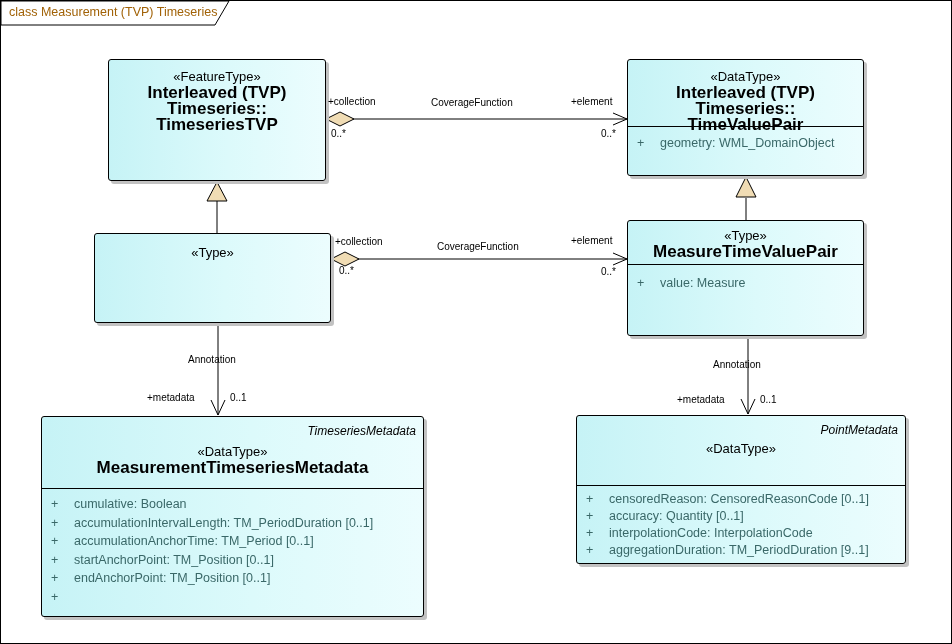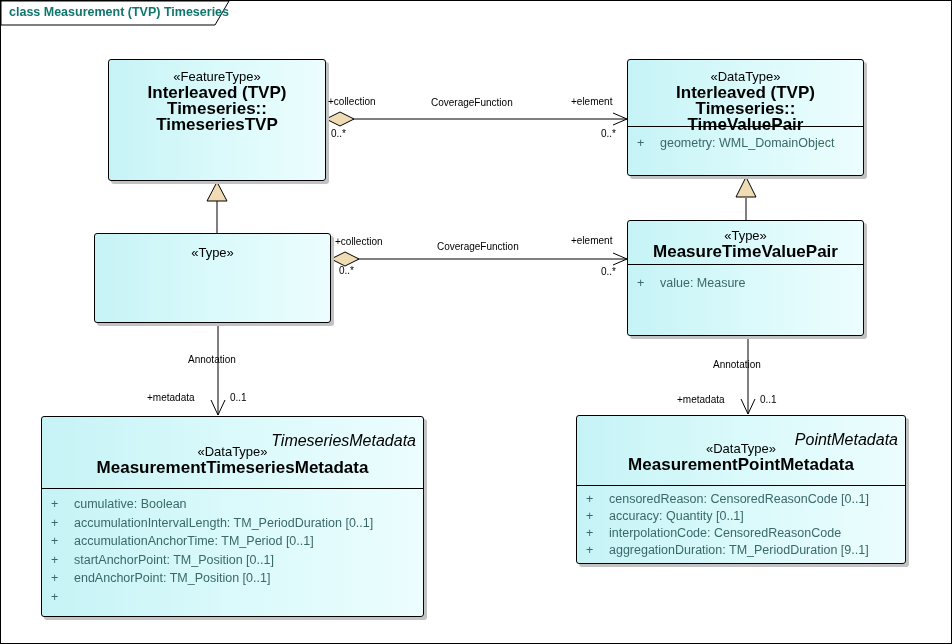--- a/index.html
+++ b/index.html
@@ -3,32 +3,32 @@
 <meta charset="utf-8">
 <style>
   html,body{margin:0;padding:0;background:#ffffff;}
   #canvas{
     position:relative;width:952px;height:644px;background:#ffffff;
     border:1px solid #000;box-sizing:border-box;overflow:hidden;
     font-family:"Liberation Sans",sans-serif;
   }
   #overlay{position:absolute;left:0;top:0;width:952px;height:644px;}
   .frame-title{
-    position:absolute;left:8px;top:4px;font-size:12.5px;font-weight:bold;color:#0f766e;white-space:nowrap;
+    position:absolute;left:8px;top:4px;font-size:12.5px;font-weight:normal;color:#a16207;white-space:nowrap;
   }
   .uml-box{
     position:absolute;box-sizing:border-box;
     background:linear-gradient(90deg,#c6f3f6 0%,#dcfafb 55%,#ecfdfe 100%);
     border:1px solid #000;border-radius:3px;
     box-shadow:3px 3px 0 #c2c2c2;
   }
   .uml-head{position:relative;text-align:center;}
   .stereo{font-size:13px;color:#000;line-height:16px;}
   .cls-name{font-size:17px;font-weight:bold;color:#000;line-height:16px;}
-  .corner-label{position:absolute;top:15px;right:7px;font-size:16px;font-style:italic;color:#000;}
+  .corner-label{position:absolute;top:7px;right:7px;font-size:12px;font-style:italic;color:#000;}
   .compartment{border-top:1px solid #000;}
   .attr-row{display:flex;font-size:12.5px;color:#3a6868;line-height:18.5px;padding-left:9px;white-space:nowrap;}
   .attr-vis{width:23px;flex:none;}
   .conn-label{position:absolute;font-size:10px;color:#000;white-space:nowrap;line-height:14px;}
 </style>
 </head>
 <body>
 
 <div id="canvas">
 
@@ -142,34 +142,33 @@
       <div class="attr-row">
         <span class="attr-vis">+</span>
       </div>
     </div>
   </div>
 
   <div class="uml-box" style="left:575px;top:414px;width:330px;height:149px;">
     <div class="corner-label">PointMetadata</div>
     <div class="uml-head" style="height:69px;padding-top:25px;box-sizing:border-box;">
       <div class="stereo">«DataType»</div>
-      <div class="cls-name">MeasurementPointMetadata</div>
     </div>
     <div class="compartment" style="padding-top:5px;">
       <div class="attr-row" style="line-height:17px;">
         <span class="attr-vis">+</span>
         <span>censoredReason: CensoredReasonCode [0..1]</span>
       </div>
       <div class="attr-row" style="line-height:17px;">
         <span class="attr-vis">+</span>
         <span>accuracy: Quantity [0..1]</span>
       </div>
       <div class="attr-row" style="line-height:17px;">
         <span class="attr-vis">+</span>
-        <span>interpolationCode: CensoredReasonCode</span>
+        <span>interpolationCode: InterpolationCode</span>
       </div>
       <div class="attr-row" style="line-height:17px;">
         <span class="attr-vis">+</span>
         <span>aggregationDuration: TM_PeriodDuration [9..1]</span>
       </div>
     </div>
   </div>
 
   <div class="conn-label" style="left:327px;top:94px;">+collection</div>
   <div class="conn-label" style="left:430px;top:95px;">CoverageFunction</div>

